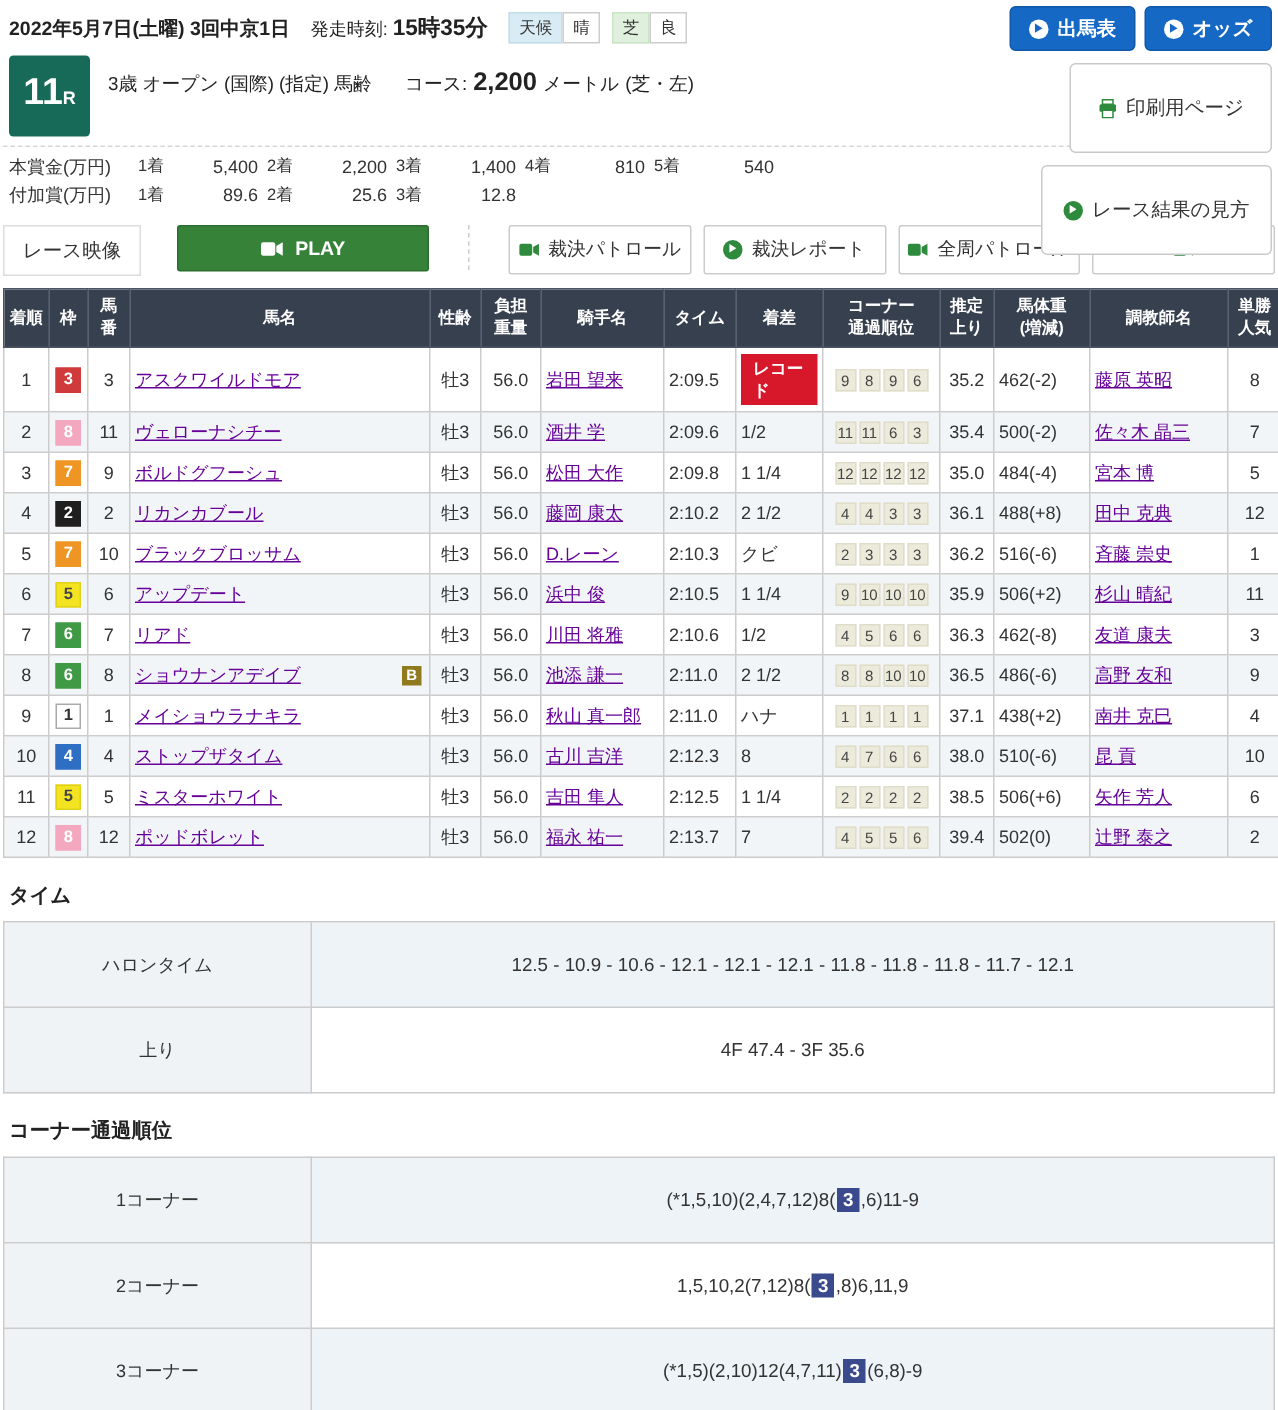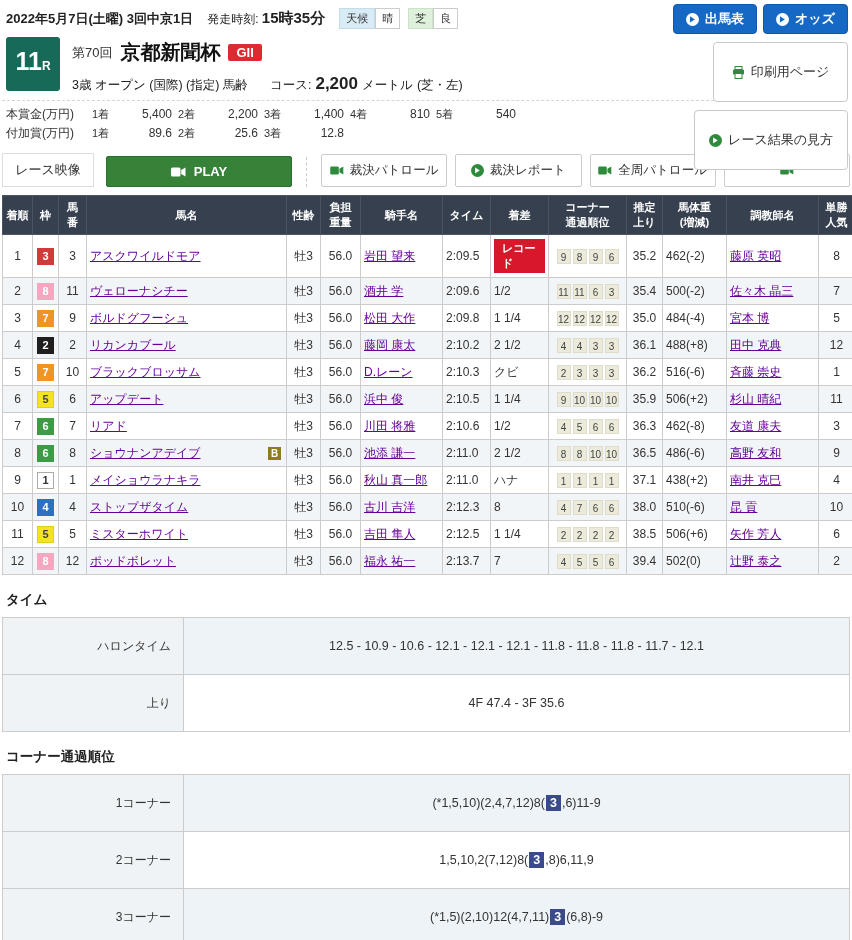--- a/index.html
+++ b/index.html
@@ -45,23 +45,23 @@
   .race-divider{width:712px;border-bottom:1px dashed #d5d5d5;margin:6px 0 4px 2px}
 
   
   .prize{margin:2px 2px 0 6px}
   .prize-line{display:grid;grid-template-columns:86px repeat(5,30px 56px);align-items:center;line-height:1.6}
   .prize-label{font-size:12px}
   .prank{font-size:11px;text-align:left}
   .pval{text-align:right;padding-right:6px}
 
   
-  .video-bar{display:flex;align-items:flex-end;gap:12px;margin:10px 2px 8px 2px}
+  .video-bar{display:flex;align-items:flex-start;gap:24px;margin:10px 2px 8px 2px}
   .video-label{border:1px solid #ddd;background:#fff;padding:7px 0;width:92px;text-align:center;font-size:13px}
-  .btn-play{background:#368239;color:#fff;font-weight:bold;font-size:13px;width:186px;padding:7px 0;
+  .btn-play{background:#368239;color:#fff;font-weight:bold;font-size:13px;width:168px;padding:7px 0;
             display:flex;align-items:center;justify-content:center;gap:8px;border-radius:2px;border:1px solid #2c6e2f;cursor:pointer}
   .vsep{border-left:1px dashed #ccc;height:30px;margin:0 2px}
   .btn-patrol{border:1px solid #ccc;background:#fff;color:#333;font-size:12.5px;padding:7px 4px;flex:1;
               display:flex;align-items:center;justify-content:center;gap:6px;border-radius:2px;cursor:pointer}
   .icon-green{color:#2e8b3d;display:inline-flex}
   .icon-white{color:#fff;display:inline-flex}
 
   
   table.results{border-collapse:collapse;width:848px;margin:0 2px;table-layout:fixed}
   table.results th{background:#37404f;color:#fff;font-weight:bold;font-size:11px;white-space:pre-line;
@@ -74,21 +74,21 @@
         font-size:10px;text-align:center;margin:0 1px;color:#444}
   .record{background:#d7182a;color:#fff;font-weight:bold;padding:2px 8px;font-size:11px;display:inline-block}
   .bbadge{display:inline-block;width:13px;height:13px;line-height:13px;background:#8f7a1e;color:#fff;
           font-size:10px;font-weight:bold;text-align:center;float:right;margin-right:2px;margin-top:2px}
   td.horse{padding-left:8px}
   td.pl{padding-left:7px}
 
   
   .sec-title{font-weight:bold;font-size:13.5px;margin:16px 2px 8px 6px;color:#222}
   table.kv{border-collapse:collapse;width:848px;margin:0 2px}
-  table.kv th{width:181px;background:#eff3f5;font-weight:normal;text-align:right;padding:9px 12px;
+  table.kv th{width:205px;background:#eff3f5;font-weight:normal;text-align:center;padding:9px 12px;
               border:1px solid #ccc;font-size:12px}
   table.kv td{border:1px solid #ccc;padding:21px 14px;font-size:12.5px;text-align:center}
   table.kv tr.stripe td{background:#edf3f7}
   .hl{background:#3a4a8c;color:#fff;padding:1px 4px;margin:0 1px;font-weight:bold}
 
   
   .pay-head{margin:26px 2px 14px 6px;border-bottom:1px solid #ddd;position:relative;padding-bottom:8px}
   .pay-title{font-size:16px;font-weight:bold;color:#222}
   .pay-head::after{content:"";position:absolute;left:0;bottom:-1px;width:110px;height:2px;background:#3c9a46}
 </style>
@@ -136,25 +136,20 @@
     <span class="badge">良</span>
   </span>
 </div>
 
 <div class="race-row">
   <div class="race-no">
     <span class="n">11</span>
       <span class="r">R</span>
   </div>
   <div>
-    <div class="race-title-line">
-      <span class="edition">第70回</span>
-      <span class="race-title">京都新聞杯</span>
-      <span class="grade">GII</span>
-    </div>
     <div class="race-cond">
       <span>3歳 オープン (国際) (指定) 馬齢</span>
       <span style="width:14px"></span>
       <span>コース:</span>
       <span class="course-big">2,200</span>
       <span>メートル</span>
       <span>(芝・左)</span>
     </div>
   </div>
 </div>

